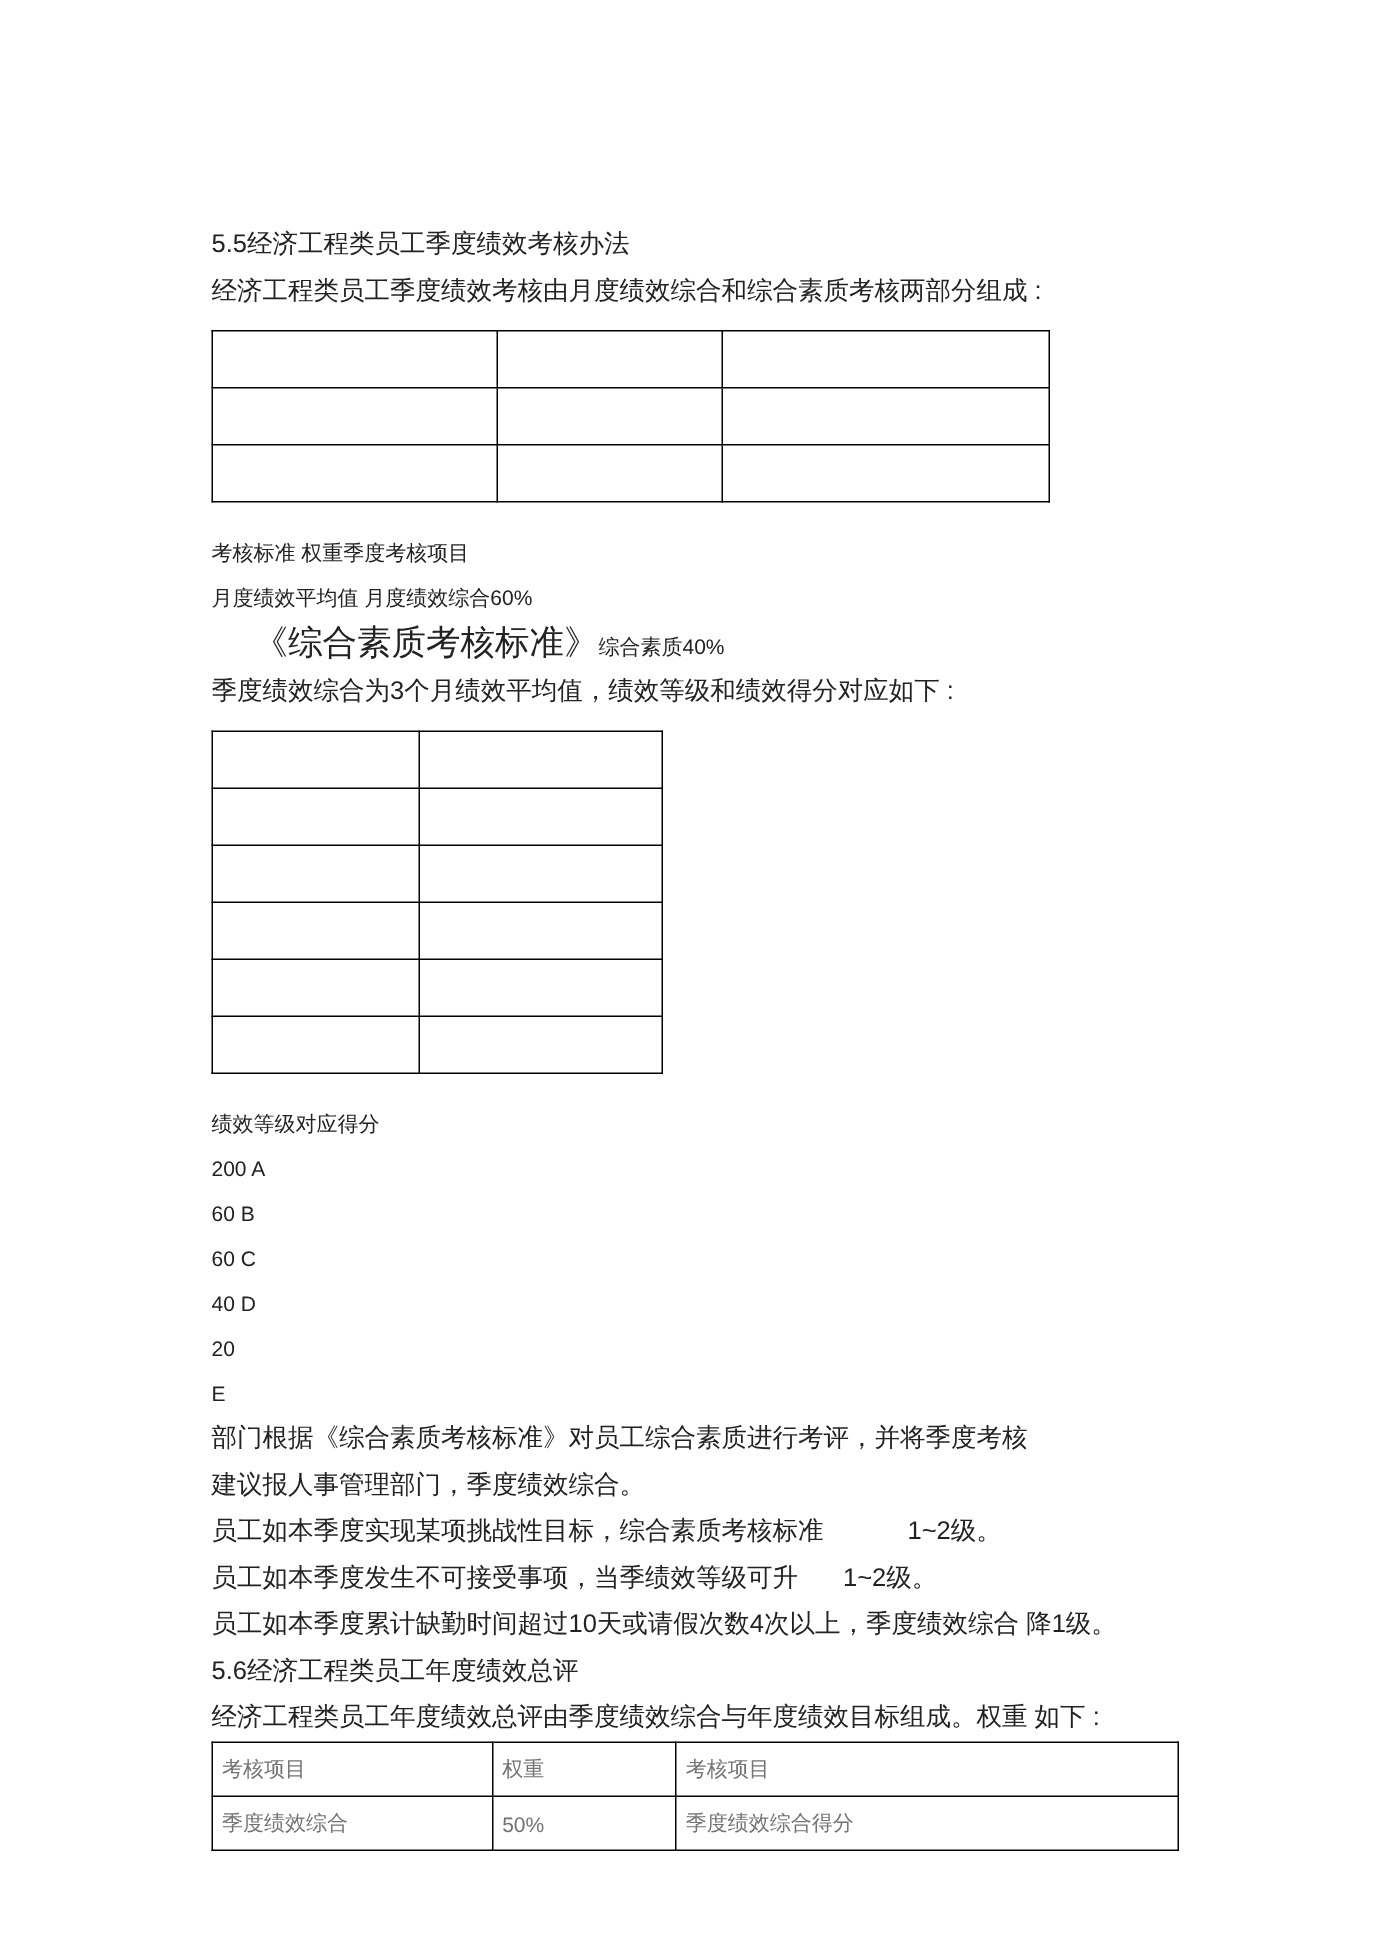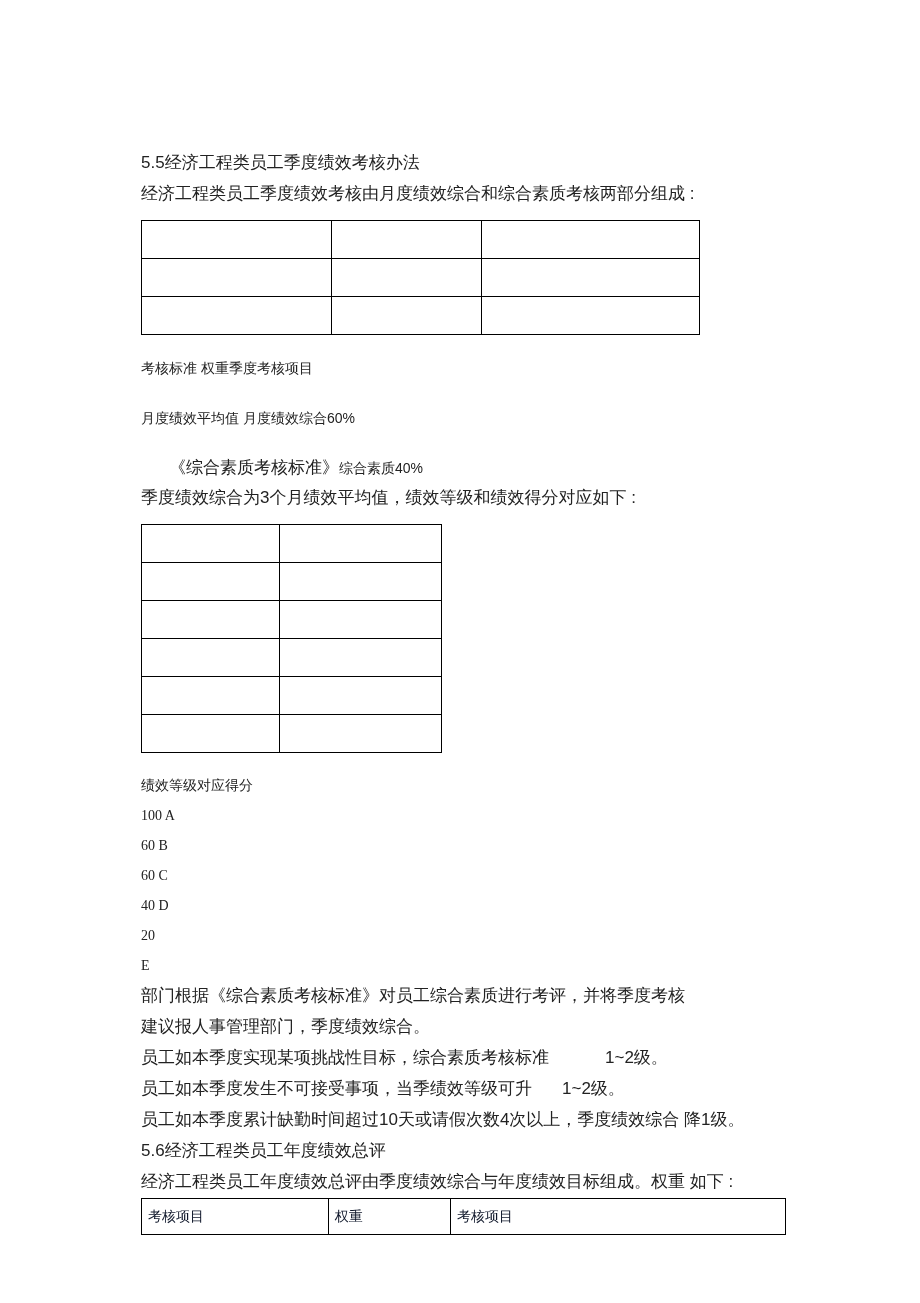--- a/index.html
+++ b/index.html
@@ -11,42 +11,41 @@
       padding: 148px 135px 50px 141px;
     }
     .para-lg {
       font-size: 17px;
       line-height: 29px;
       margin-bottom: 2px;
     }
     .para-sm {
       font-size: 14px;
       line-height: 30px;
-      margin-top: 20px;
     }
     .indent { text-indent: 28px; }
     table {
       border-collapse: collapse;
       margin-top: 12px;
       margin-bottom: 18px;
     }
     table.tgrid1 { width: 559px; }
     table.tgrid1 td { height: 38px; }
     table.tgrid2 { width: 301px; }
     table.tgrid2 td { height: 38px; }
     table.tfull { width: 645px; }
     table.tfull td { height: 36px; }
     td {
       border: 1px solid #000;
       padding: 4px 6px;
       font-size: 14px;
       vertical-align: middle;
-      color: #0f172a;
+      color: #737373;
     }
-    .list-line { font-size: 14px; line-height: 30px; font-family: Liberation Serif, serif; }
+    .list-line { font-size: 14px; line-height: 30px; }
     .gap-s { display:inline-block; width: 56px; }
     .gap-m { display:inline-block; width: 30px; }
     .mtop { margin-top: 6px; }
   </style>
 </head>
 <body>
 
 <div class="para-lg">5.5经济工程类员工季度绩效考核办法</div>
 <div class="para-lg">经济工程类员工季度绩效考核由月度绩效综合和综合素质考核两部分组成 :</div>
 
@@ -66,21 +65,21 @@
     <td></td>
     <td></td>
     <td></td>
   </tr>
 </tbody>
   </table>
 
 <div class="para-sm mtop">考核标准  权重季度考核项目</div>
 <div class="para-sm">月度绩效平均值  月度绩效综合60%</div>
 <div class="para-sm indent">
-  <span style="font-size:17px">《综合素质考核标准》</span><span>综合素质40%</span>
+  <span style="font-size:23px">《综合素质考核标准》</span><span>综合素质40%</span>
 </div>
 <div class="para-lg">季度绩效综合为3个月绩效平均值，绩效等级和绩效得分对应如下 :</div>
 
 <table class="tgrid2">
   <tbody>
       <tr>
         <td style="width:46%"></td>
         <td style="width:54%"></td>
       </tr>
   <tr>
@@ -100,21 +99,21 @@
         <td></td>
       </tr>
   <tr>
         <td></td>
         <td></td>
       </tr>
 </tbody>
   </table>
 
 <div class="list-line mtop">绩效等级对应得分</div>
-<div class="list-line">100 A</div>
+<div class="list-line">200 A</div>
 <div class="list-line">60 B</div>
 <div class="list-line">60 C</div>
 <div class="list-line">40 D</div>
 <div class="list-line">20</div>
 <div class="list-line">E</div>
 
 <div class="para-lg">部门根据《综合素质考核标准》对员工综合素质进行考评，并将季度考核</div>
 <div class="para-lg">建议报人事管理部门，季度绩效综合。</div>
 <div class="para-lg">
   <span>员工如本季度实现某项挑战性目标，综合素质考核标准</span><span class="gap-s"></span><span>1~2级。</span>
@@ -127,14 +126,19 @@
 <div class="para-lg">5.6经济工程类员工年度绩效总评</div>
 <div class="para-lg">经济工程类员工年度绩效总评由季度绩效综合与年度绩效目标组成。权重  如下 :</div>
 
 <table class="tfull" style="margin-top:2px;">
   <tbody>
       <tr>
     <td style="width:29%">考核项目</td>
     <td style="width:19%">权重</td>
     <td style="width:52%">考核项目</td>
   </tr>
+  <tr>
+    <td>季度绩效综合</td>
+    <td>50%</td>
+    <td>季度绩效综合得分</td>
+  </tr>
 </tbody>
   </table>
 
 </body></html>

